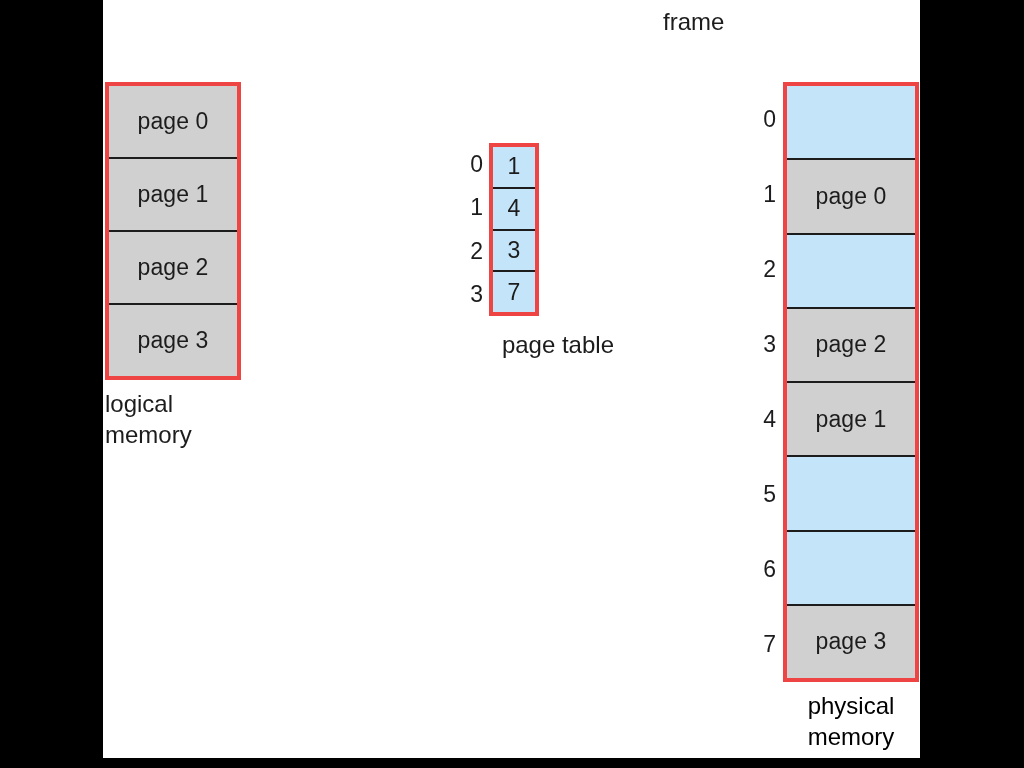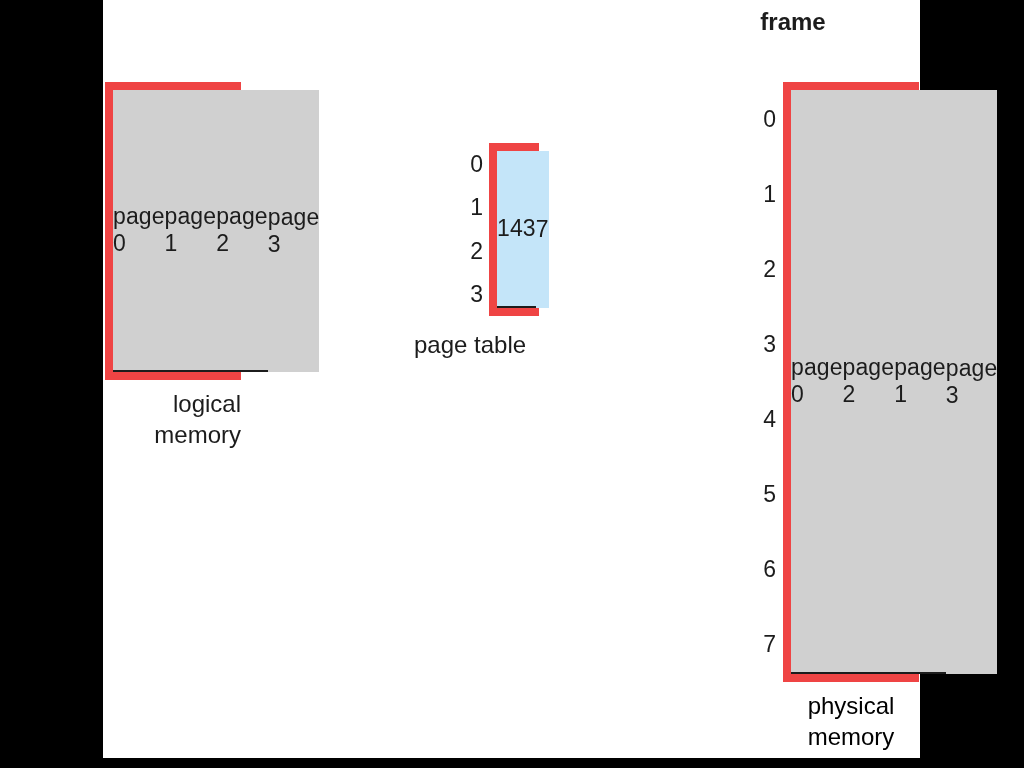--- a/index.html
+++ b/index.html
@@ -28,23 +28,23 @@
     top: 0px;
     width: 817px;
     height: 758px;
     background: #ffffff;
   }
 
   
   .memblock {
     position: absolute;
     box-sizing: border-box;
-    border: 8px solid #ef4444;
-    display: flex;
-    flex-direction: row;
+    border: 4px solid #ef4444;
+    display: flex;
+    flex-direction: column;
   }
   .cell {
     box-sizing: border-box;
     flex: 1 1 0;
     display: flex;
     align-items: center;
     justify-content: center;
     border-bottom: 2px solid #1c1c1c;
     font-size: 23px;
     color: #1c1c1c;
@@ -59,21 +59,21 @@
     left: 2px;           
     top: 82px;
     width: 136px;
     height: 298px;
   }
   #logical-memory-label {
     position: absolute;
     left: 2px;
     top: 388px;
     width: 136px;
-    text-align: right;
+    text-align: left;
     font-size: 24px;
     line-height: 31px;
     color: #1c1c1c;
   }
 
   
   #page-table {
     left: 386px;         
     top: 143px;
     width: 50px;
@@ -94,21 +94,21 @@
     align-items: center;
     justify-content: flex-end;
     font-size: 23px;
     color: #1c1c1c;
   }
   #page-table-label {
     position: absolute;
     left: 311px;
     top: 331px;
     width: 200px;
-    text-align: left;
+    text-align: right;
     font-size: 24px;
     color: #1c1c1c;
   }
 
   
   #physical-memory {
     left: 680px;         
     top: 82px;
     width: 136px;
     height: 600px;
@@ -128,25 +128,24 @@
     align-items: center;
     justify-content: flex-end;
     font-size: 23px;
     color: #1c1c1c;
   }
   #frame-number-label {
     position: absolute;
     left: 560px;
     top: 6px;
     width: 260px;
-    text-align: center;
+    text-align: left;
     font-size: 24px;
     line-height: 31px;
     color: #1c1c1c;
-    font-weight: bold;
   }
   #physical-memory-label {
     position: absolute;
     left: 680px;
     top: 690px;
     width: 136px;
     text-align: center;
     font-size: 24px;
     line-height: 31px;
     color: #000000;

